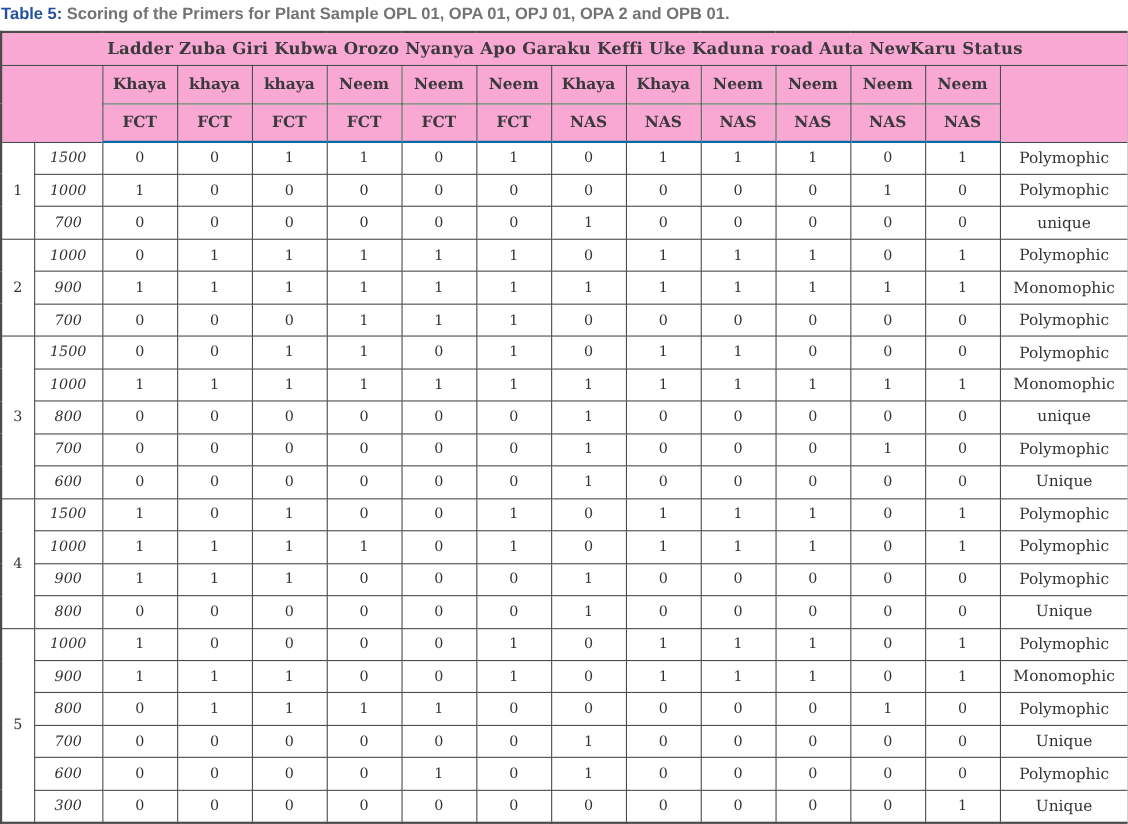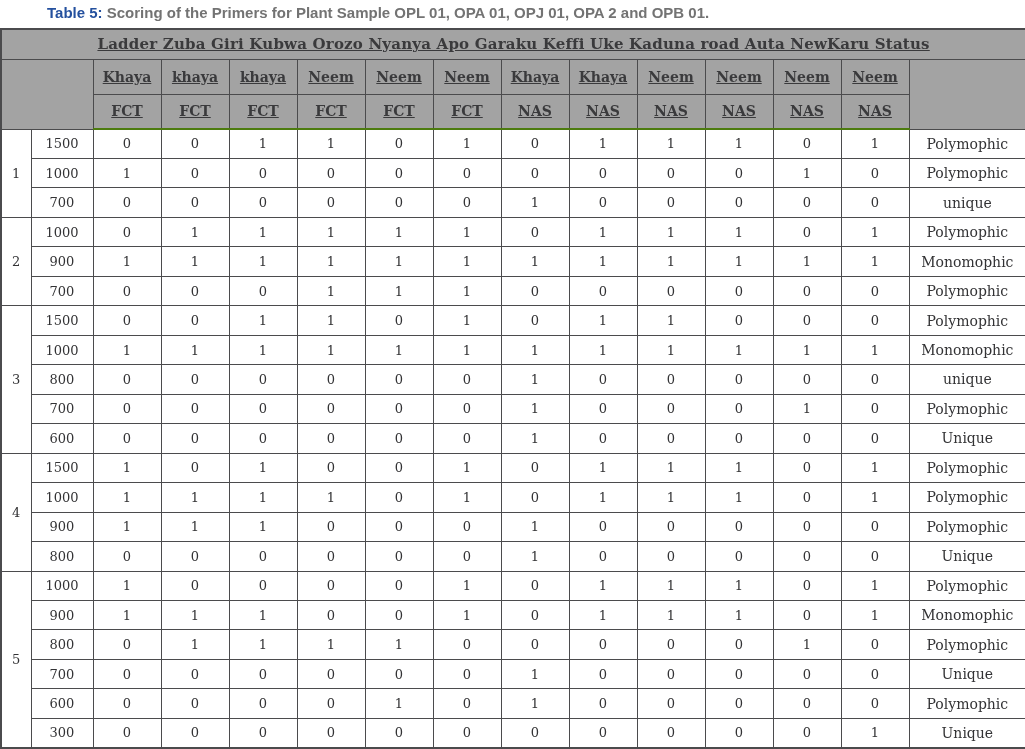--- a/index.html
+++ b/index.html
@@ -9,56 +9,55 @@
     background: #ffffff;
     font-family: "DejaVu Serif", serif;
   }
   .caption {
     font-family: "Liberation Sans", sans-serif;
     font-size: 15px;
     line-height: 20px;
     padding: 3px 1px 5px 1px;
     white-space: nowrap;
   }
-  .caption .cap-label { color: #24509e; font-weight: bold; padding-left: 46px; }
+  .caption .cap-label { color: #24509e; font-weight: bold; }
   .caption .cap-text  { color: #737373; font-weight: bold; }
 
   table.primer-table {
     border-collapse: collapse;
     table-layout: fixed;
     width: 1025px;
     height: 721px;
     border: 2px solid #4b4b4d;
   }
   .primer-table th, .primer-table td {
     border: 1px solid #4b4b4d;
     text-align: center;
     vertical-align: middle;
     padding: 0 2px;
     overflow: hidden;
   }
   .primer-table thead th {
-    background: #a3a3a3;
+    background: #f9a8d4;
     font-weight: bold;
     color: #3a3a3c;
     font-size: 14px;
-    text-decoration: underline;
   }
   tr.title-row th { font-size: 15px; height: 30px; letter-spacing: 0.2px; }
   tr.species-row th, tr.location-row th { height: 35px; }
-  thead tr.location-row th { border-bottom: 2px solid #4d7c0f; }
+  thead tr.location-row th { border-bottom: 2px solid #0369a1; }
 
   .primer-table tbody tr { height: 29px; }
   .primer-table tbody td {
     color: #333335;
     font-size: 13px;
     background: #ffffff;
   }
   .primer-table td.group  { font-size: 13px; }
-  .primer-table td.ladder { font-size: 13px; }
+  .primer-table td.ladder { font-size: 13px; font-style: italic; }
   .primer-table td.status { font-size: 14px; margin-left: 36px; }
 </style>
 </head>
 <body>
 
 <div class="caption">
   <span class="cap-label">Table 5:</span><span class="cap-text"> Scoring of the Primers for Plant Sample OPL 01, OPA 01, OPJ 01, OPA 2 and OPB 01.</span>
 </div>
 
 <table class="primer-table">

